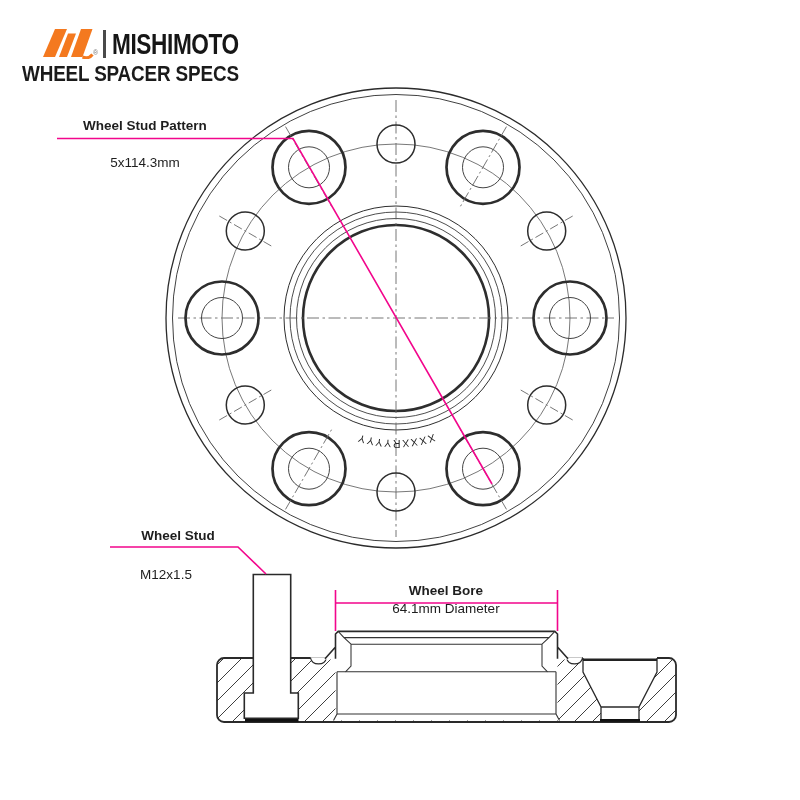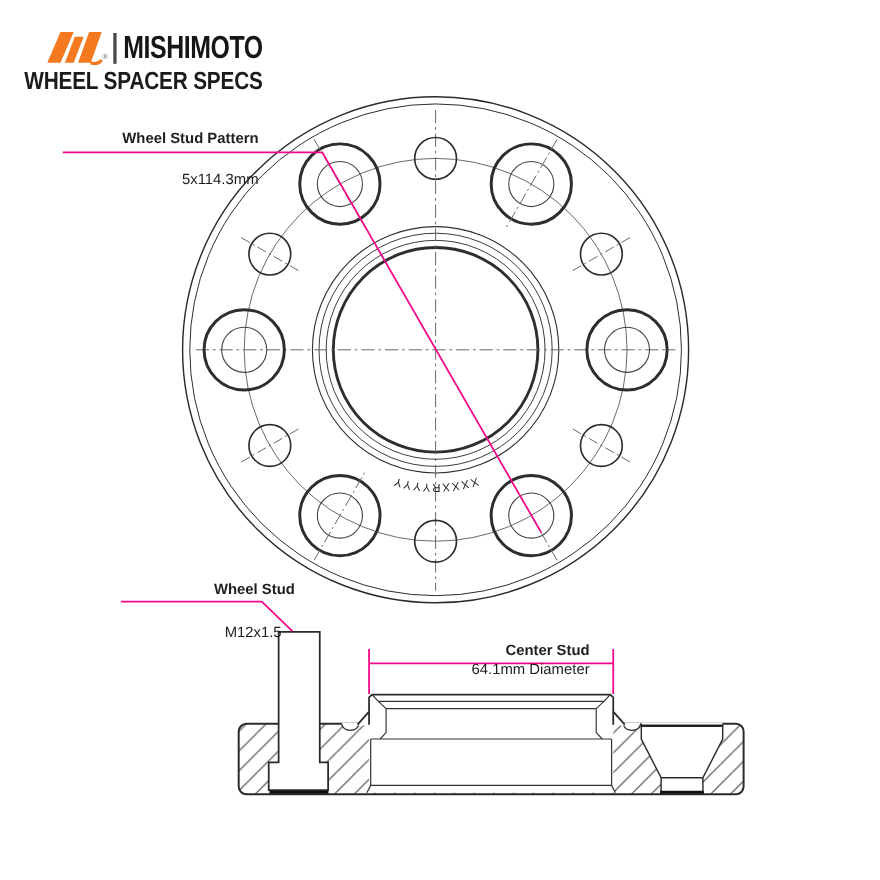--- a/index.html
+++ b/index.html
@@ -1,17 +1,17 @@
 <!DOCTYPE html>
 <html><head>
 <meta charset="utf-8">
 <style>
   html,body{margin:0;padding:0;background:#ffffff;width:800px;height:800px;overflow:hidden;}
   body{font-family:"Liberation Sans", sans-serif;position:relative;}
-  .lbl{position:absolute;text-align:right;color:#1e1e1e;font-size:13.5px;line-height:1.1;white-space:nowrap;}
+  .lbl{position:absolute;text-align:center;color:#1e1e1e;font-size:13.5px;line-height:1.1;white-space:nowrap;}
   .lbl.bold{font-weight:bold;}
   #brand-text{position:absolute;left:112px;top:28px;font-size:29px;font-weight:bold;color:#161616;
     transform:scaleX(0.78);transform-origin:left top;letter-spacing:-0.5px;}
   #subtitle-text{position:absolute;left:22px;top:61px;font-size:22.5px;font-weight:bold;color:#1b1b1b;
     transform:scaleX(0.84);transform-origin:left top;letter-spacing:-0.2px;}
   #logo-divider{position:absolute;left:103px;top:30px;width:3px;height:28px;background:#4a4a4a;}
   #logo-reg{position:absolute;left:93px;top:49px;font-size:7px;color:#777;}
   svg{position:absolute;left:0;top:0;}
 </style>
 </head>
@@ -140,14 +140,14 @@
     <path d="M335.5,590 V631 M557.5,590 V631 M335.5,603 H557.5"></path>
   </g>
 </svg>
 
 <div class="lbl bold" style="left:55px;top:119px;width:180px;">Wheel Stud Pattern</div>
 <div class="lbl" style="left:55px;top:156px;width:180px;">5x114.3mm</div>
 
 <div class="lbl bold" style="left:88px;top:529px;width:180px;">Wheel Stud</div>
 <div class="lbl" style="left:76px;top:568px;width:180px;">M12x1.5</div>
 
-<div class="lbl bold" style="left:356px;top:584px;width:180px;">Center Stud</div>
+<div class="lbl bold" style="left:356px;top:584px;width:180px;">Wheel Bore</div>
 <div class="lbl" style="left:356px;top:602px;width:180px;">64.1mm Diameter</div>
 
 </body></html>

